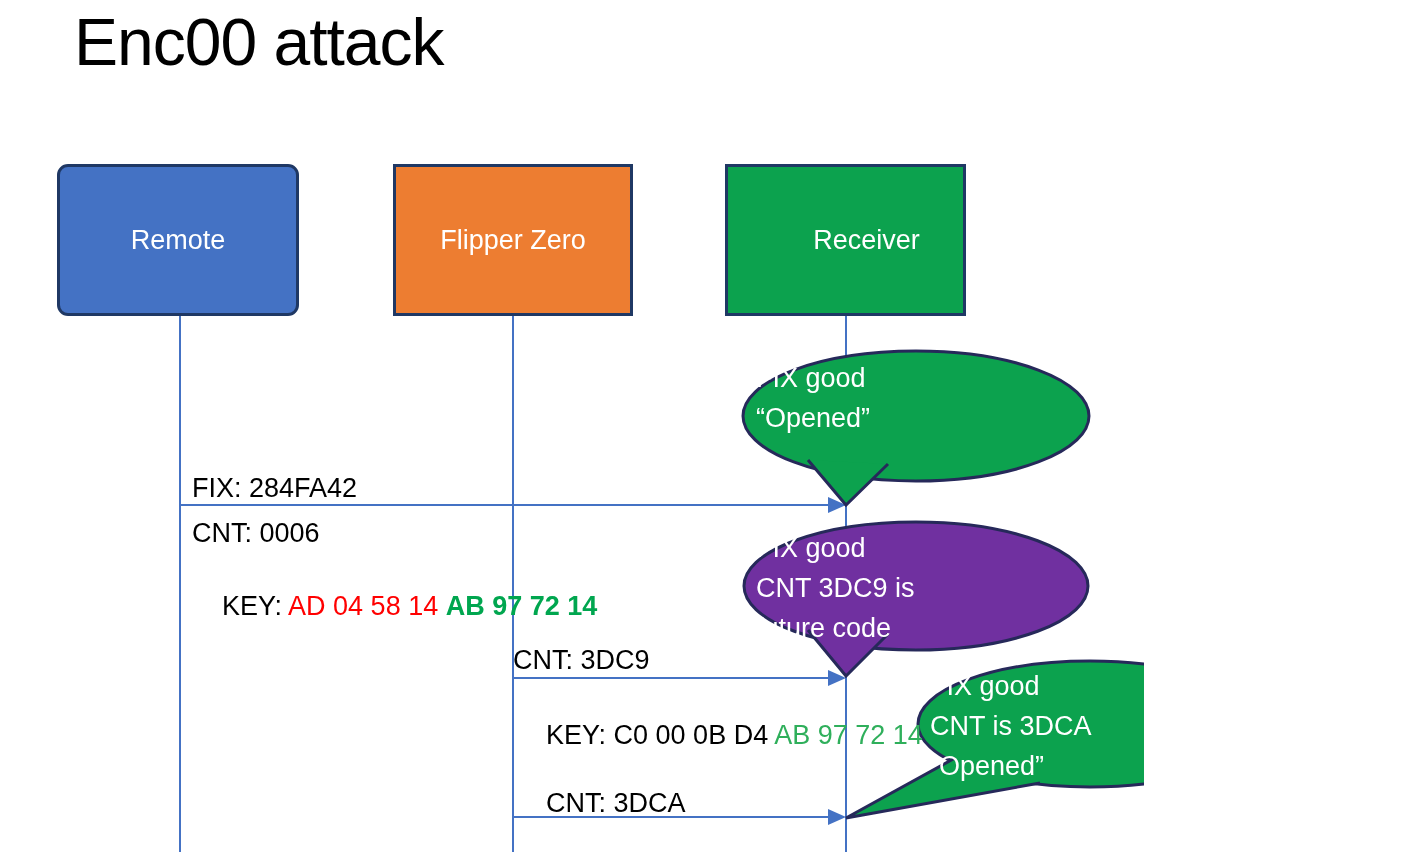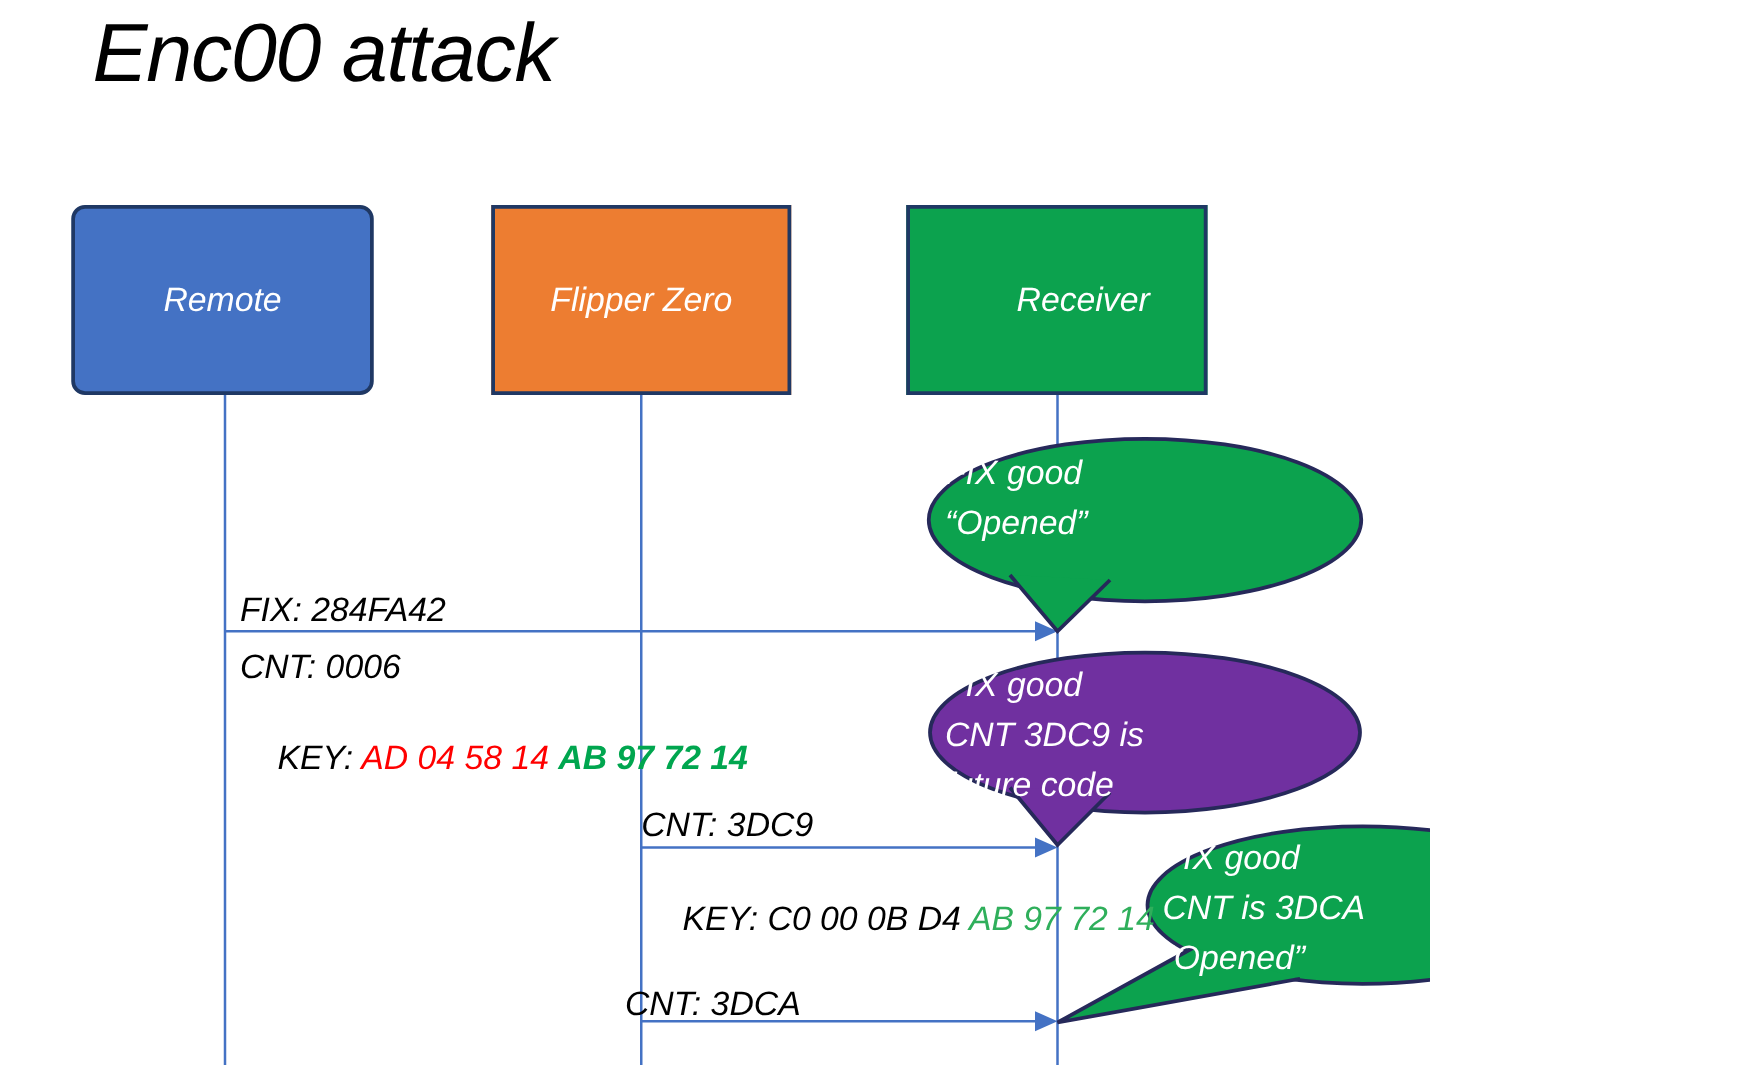--- a/index.html
+++ b/index.html
@@ -1,17 +1,17 @@
 <!DOCTYPE html>
 <html><head>
 <meta charset="utf-8">
 <style>
   html,body{margin:0;padding:0;background:#fff;}
   .stage{position:relative;width:1144px;height:859px;background:#ffffff;overflow:hidden;
-         font-family:"Liberation Sans", sans-serif;font-style:italic;}
+         font-family:"Liberation Sans", sans-serif;}
   .layer{position:absolute;left:0;top:0;}
   .title{position:absolute;left:74px;top:4px;font-size:66px;font-weight:300;
          letter-spacing:-1px;color:#000;white-space:pre;}
   .actor{position:absolute;top:164px;height:152px;display:flex;align-items:center;justify-content:center;
          border:3px solid #1F3864;box-sizing:border-box;color:#fff;font-size:27px;}
   .actor-remote{left:57px;width:242px;background:#4472C4;border-radius:11px;}
   .actor-flipper{left:393px;width:240px;background:#ED7D31;}
   .actor-receiver{left:725px;width:241px;background:#0CA24E;padding-left:42px;}
   .lifeline{stroke:#4472C4;stroke-width:2;}
   .arrow{stroke:#4472C4;stroke-width:2;}
@@ -87,21 +87,21 @@
   <div class="msg" style="left:192px;top:516px">CNT: 0006</div>
   <div class="msg" style="left:192px;top:555px">
     <span>KEY: </span><span class="key-red">AD 04 58 14 </span><span class="key-green-bold">AB 97 72 14</span>
   </div>
 
   <div class="msg" style="left:513px;top:643px">CNT: 3DC9</div>
   <div class="msg" style="left:516px;top:684px">
     <span>KEY: </span><span>C0 00 0B D4 </span><span class="key-green">AB 97 72 14</span>
   </div>
 
-  <div class="msg" style="left:500px;top:786px">CNT: 3DCA</div>
+  <div class="msg" style="left:546px;top:786px">CNT: 3DCA</div>
   <div class="msg" style="left:516px;top:826px">
     
   </div>
 
   <div class="bubble-text" style="left:756px;top:358px">
     <div>FIX good</div>
     <div>“Opened”</div>
   </div>
   <div class="bubble-text" style="left:756px;top:528px">
     <div>FIX good</div>

